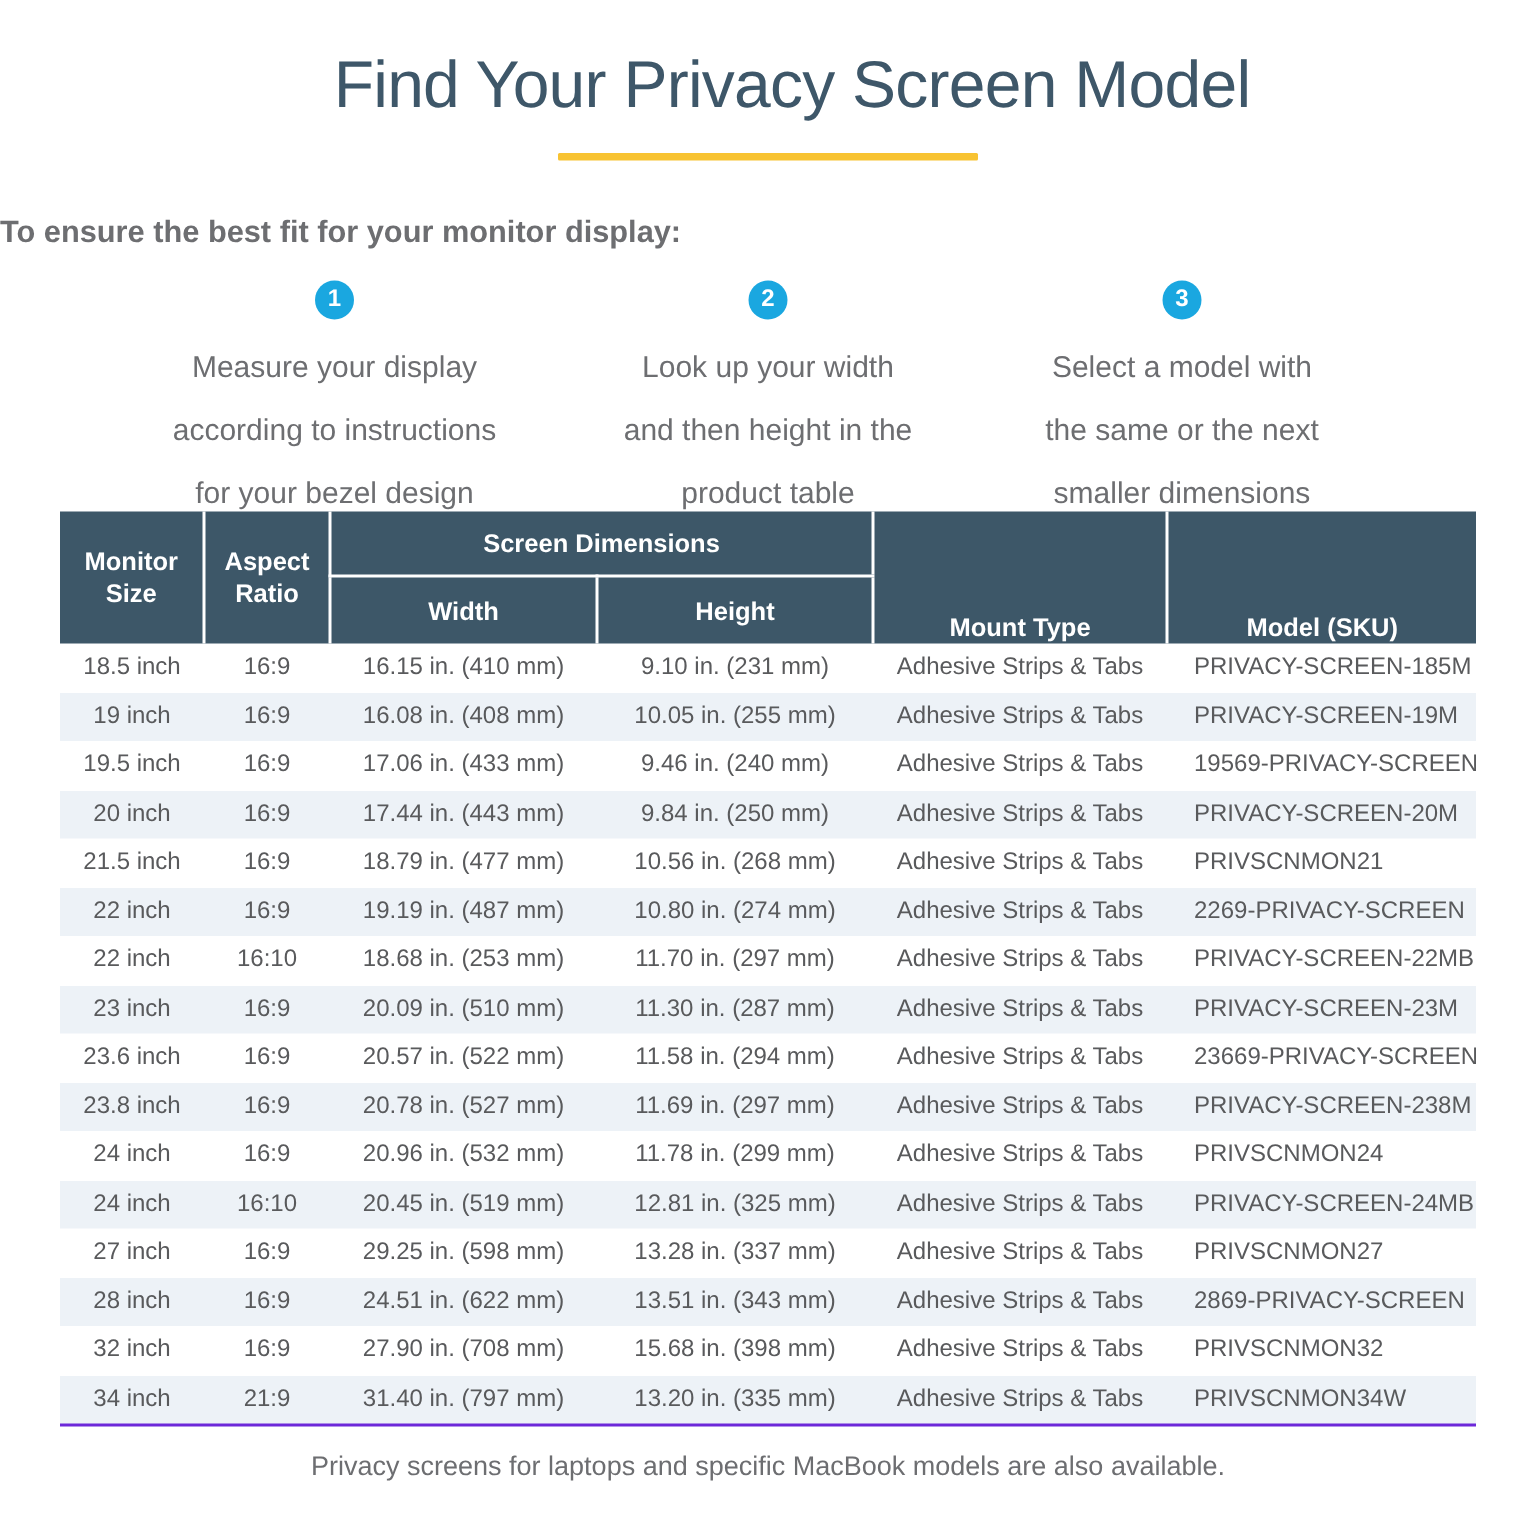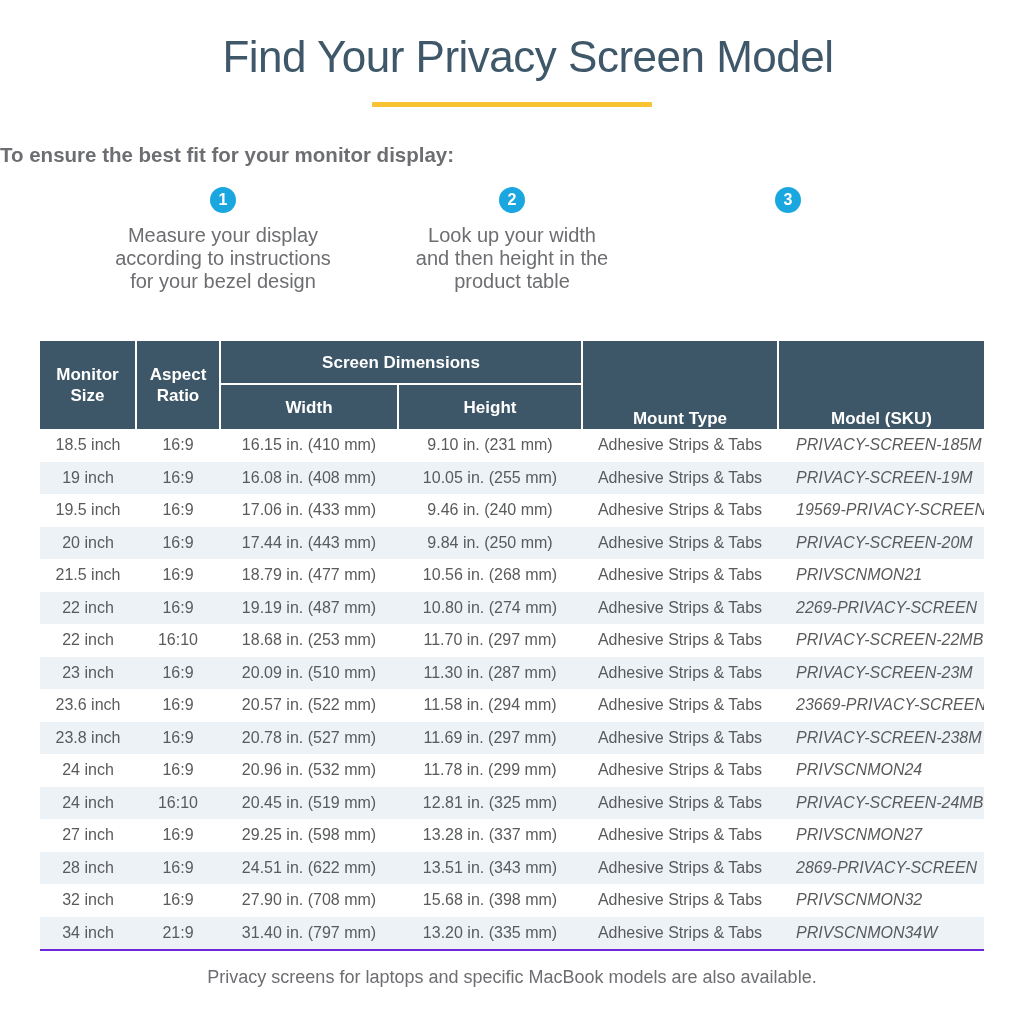--- a/index.html
+++ b/index.html
@@ -61,21 +61,21 @@
     height: 26px;
     border-radius: 50%;
     background: #1aa7e0;
     color: #ffffff;
     font-size: 16px;
     font-weight: bold;
   }
   .step-text {
     margin: 11px 0 0 0;
     font-size: 20px;
-    line-height: 23px;
+    line-height: 42px;
     color: #6d6e71;
     white-space: pre-line;
   }
   table.product-table {
     border-collapse: collapse;
     table-layout: fixed;
     width: 944px;
     margin: 18px 40px 0 40px;
     border-bottom: 2px solid #6d28d9;
   }
@@ -102,21 +102,20 @@
     color: #595a5c;
     text-align: center;
     padding: 0;
     white-space: nowrap;
     overflow: hidden;
   }
   .product-table tbody tr:nth-child(even) { background: #edf2f7; }
   .product-table tbody td.c-model {
     text-align: left;
     padding-left: 18px;
-    font-style: italic;
   }
   .footer-note {
     margin: 16px 0 0 0;
     text-align: center;
     font-size: 18px;
     color: #6d6e71;
   }
 </style>
 </head>
 <body>
@@ -137,20 +136,23 @@
 for your bezel design</p>
     </div>
     <div class="step step-2">
       <span class="step-badge">2</span>
       <p class="step-text">Look up your width
 and then height in the
 product table</p>
     </div>
     <div class="step step-3">
       <span class="step-badge">3</span>
+      <p class="step-text">Select a model with
+the same or the next
+smaller dimensions</p>
     </div>
   </div>
 
   <table class="product-table">
     <colgroup>
       <col style="width:96px">
       <col style="width:84px">
       <col style="width:178px">
       <col style="width:184px">
       <col style="width:196px">

